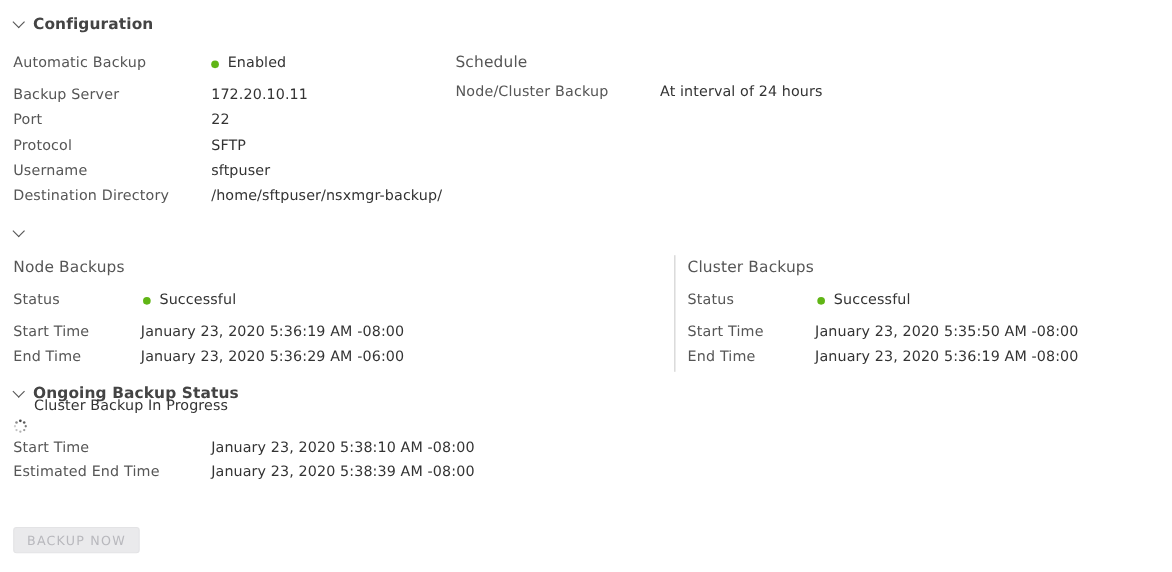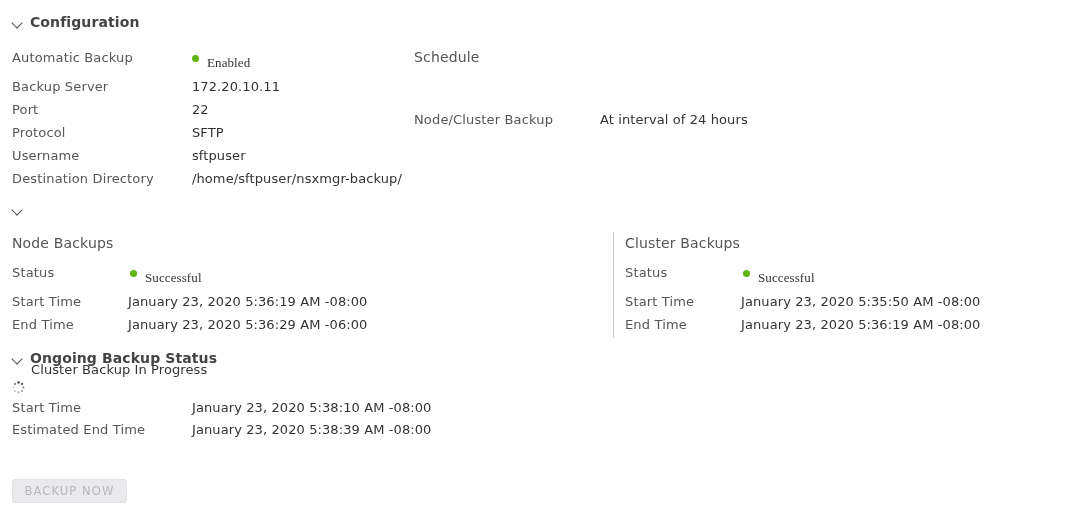--- a/index.html
+++ b/index.html
@@ -16,21 +16,20 @@
     font-family: "DejaVu Sans", "Liberation Sans", sans-serif;
     font-size: 13px;
     color: #333333;
     overflow: hidden;
   }
 
   
   .section-header {
     position: absolute;
     display: flex;
-    align-items: center;
     gap: 7px;
     font-size: 14px;
     font-weight: bold;
     color: #444444;
     letter-spacing: 0.1px;
     cursor: pointer;
     user-select: none;
   }
   .chevron {
     display: inline-block;
@@ -74,24 +73,23 @@
     position: absolute;
     color: #565656;
     font-size: 14px;
     letter-spacing: 0.15px;
     white-space: nowrap;
   }
 
   
   .status-wrap {
     display: inline-flex;
-    align-items: flex-start;
+    align-items: center;
     gap: 8px;
     white-space: nowrap;
-    font-family: Liberation Serif, serif;
   }
   .dot {
     width: 7px;
     height: 7px;
     border-radius: 50%;
     background: #60b515;
     flex: none;
     display: inline-block;
   }
 
@@ -173,21 +171,21 @@
   <span class="kv-value" style="left:180px;">sftpuser</span>
 </div>
 
 <div class="kv-row" style="left:12px; top:171px;">
   <span class="kv-label">Destination Directory</span>
   <span class="kv-value" style="left:180px;">/home/sftpuser/nsxmgr-backup/</span>
 </div>
 
 <div class="group-title" style="left:414px; top:49px;">Schedule</div>
 
-<div class="kv-row" style="left:414px; top:76px;margin-top:36px;">
+<div class="kv-row" style="left:414px; top:76px;">
   <span class="kv-label">Node/Cluster Backup</span>
   <span class="kv-value" style="left:186px;">At interval of 24 hours</span>
 </div>
 
 <div class="section-header" style="left:12px; top:204px;">
   <span class="chevron"></span>
 </div>
 
 <div class="group-title" style="left:12px; top:235px;">Node Backups</div>
 

